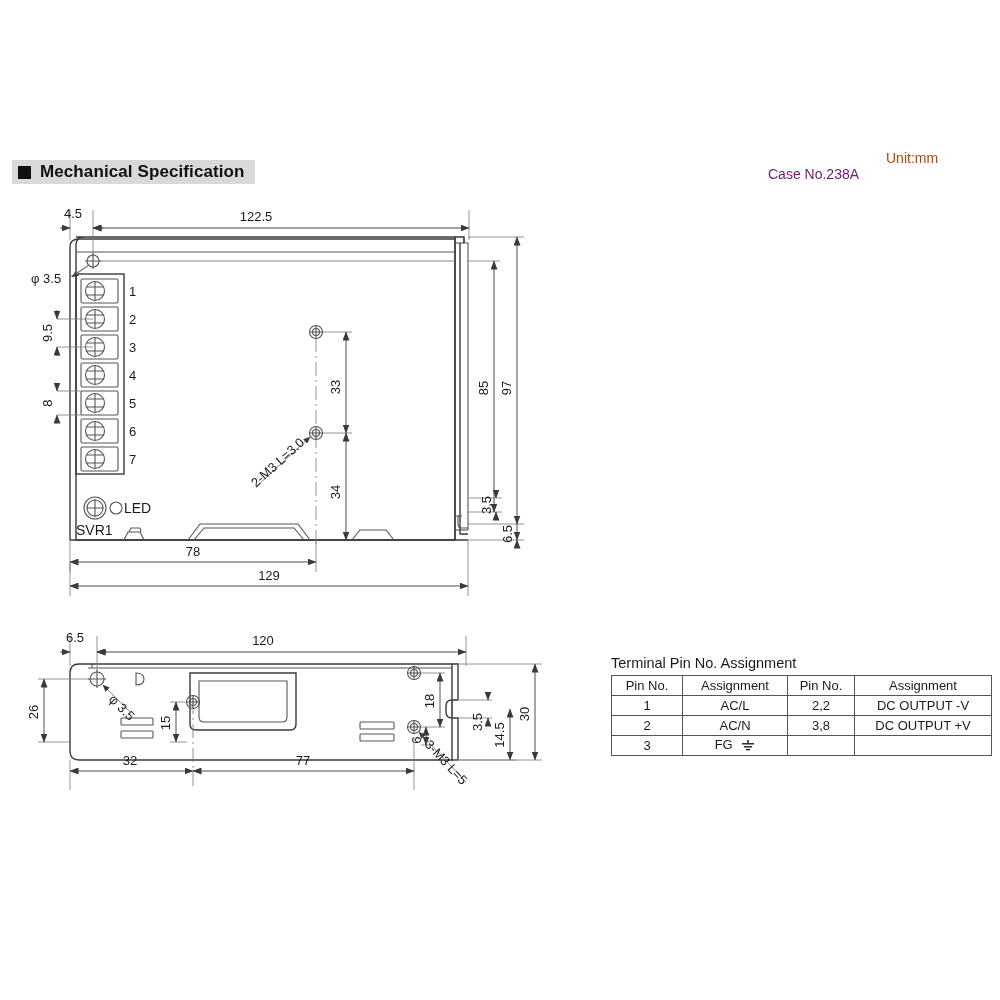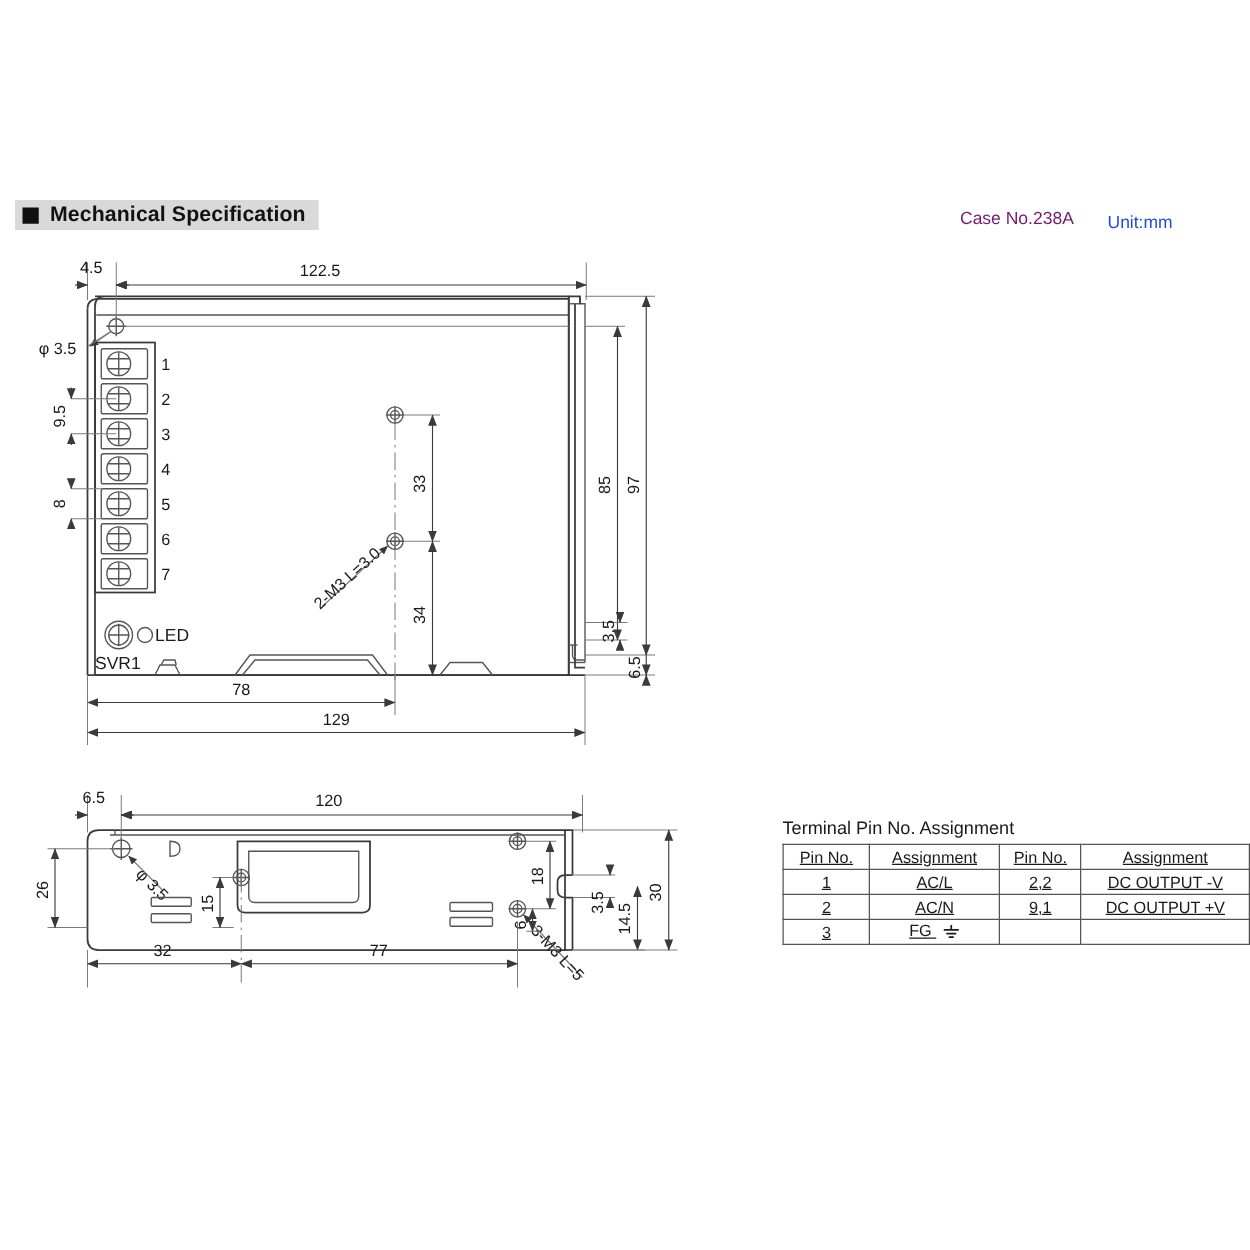--- a/index.html
+++ b/index.html
@@ -29,36 +29,35 @@
   }
   .section-header .ttl{
     font-size:17px;font-weight:bold;letter-spacing:.1px;
     color:#111;white-space:nowrap;
   }
   .case-no{
     position:absolute; left:768px; top:166px;
     font-size:14px; color:#701a75; white-space:nowrap;
   }
   .unit-mm{
-    position:absolute; left:886px; top:169px;
-    font-size:14px; color:#1d4ed8; white-space:nowrap;
+    position:absolute; left:886px; top:150px;
+    font-size:14px; color:#c2410c; white-space:nowrap;
   }
 
   
   #drawing{position:absolute;left:0;top:0;width:1000px;height:1000px;}
 
   
-  .tbl-wrap{position:absolute;left:626px;top:655px;}
+  .tbl-wrap{position:absolute;left:611px;top:655px;}
   .tbl-title{font-size:14.5px;color:#1a1a1a;margin-bottom:4px;white-space:nowrap;}
   table.pin{
     border-collapse:collapse;
     font-size:13px;
     color:#1a1a1a;
     background:#fff;
-    text-decoration:underline;
   }
   table.pin td,table.pin th{
     border:1px solid #555;
     padding:1px 4px;
     text-align:center;
     font-weight:normal;
     height:17px;
     line-height:15px;
   }
   table.pin th{font-size:13px;}
@@ -475,21 +474,21 @@
       <tbody>
         <tr>
           <td>1</td>
           <td>AC/L</td>
           <td>2,2</td>
           <td>DC OUTPUT -V</td>
         </tr>
         <tr>
           <td>2</td>
           <td>AC/N</td>
-          <td>9,1</td>
+          <td>3,8</td>
           <td>DC OUTPUT +V</td>
         </tr>
         <tr>
           <td>3</td>
           <td class="fg-cell">
             <span>FG</span>
             <span class="gnd">
               <svg width="14" height="11" viewBox="0 0 14 11">
                 <line x1="7" y1="0" x2="7" y2="3.5" stroke="#1a1a1a" stroke-width="1.4"></line>
                 <line x1="1" y1="3.8" x2="13" y2="3.8" stroke="#1a1a1a" stroke-width="1.4"></line>

